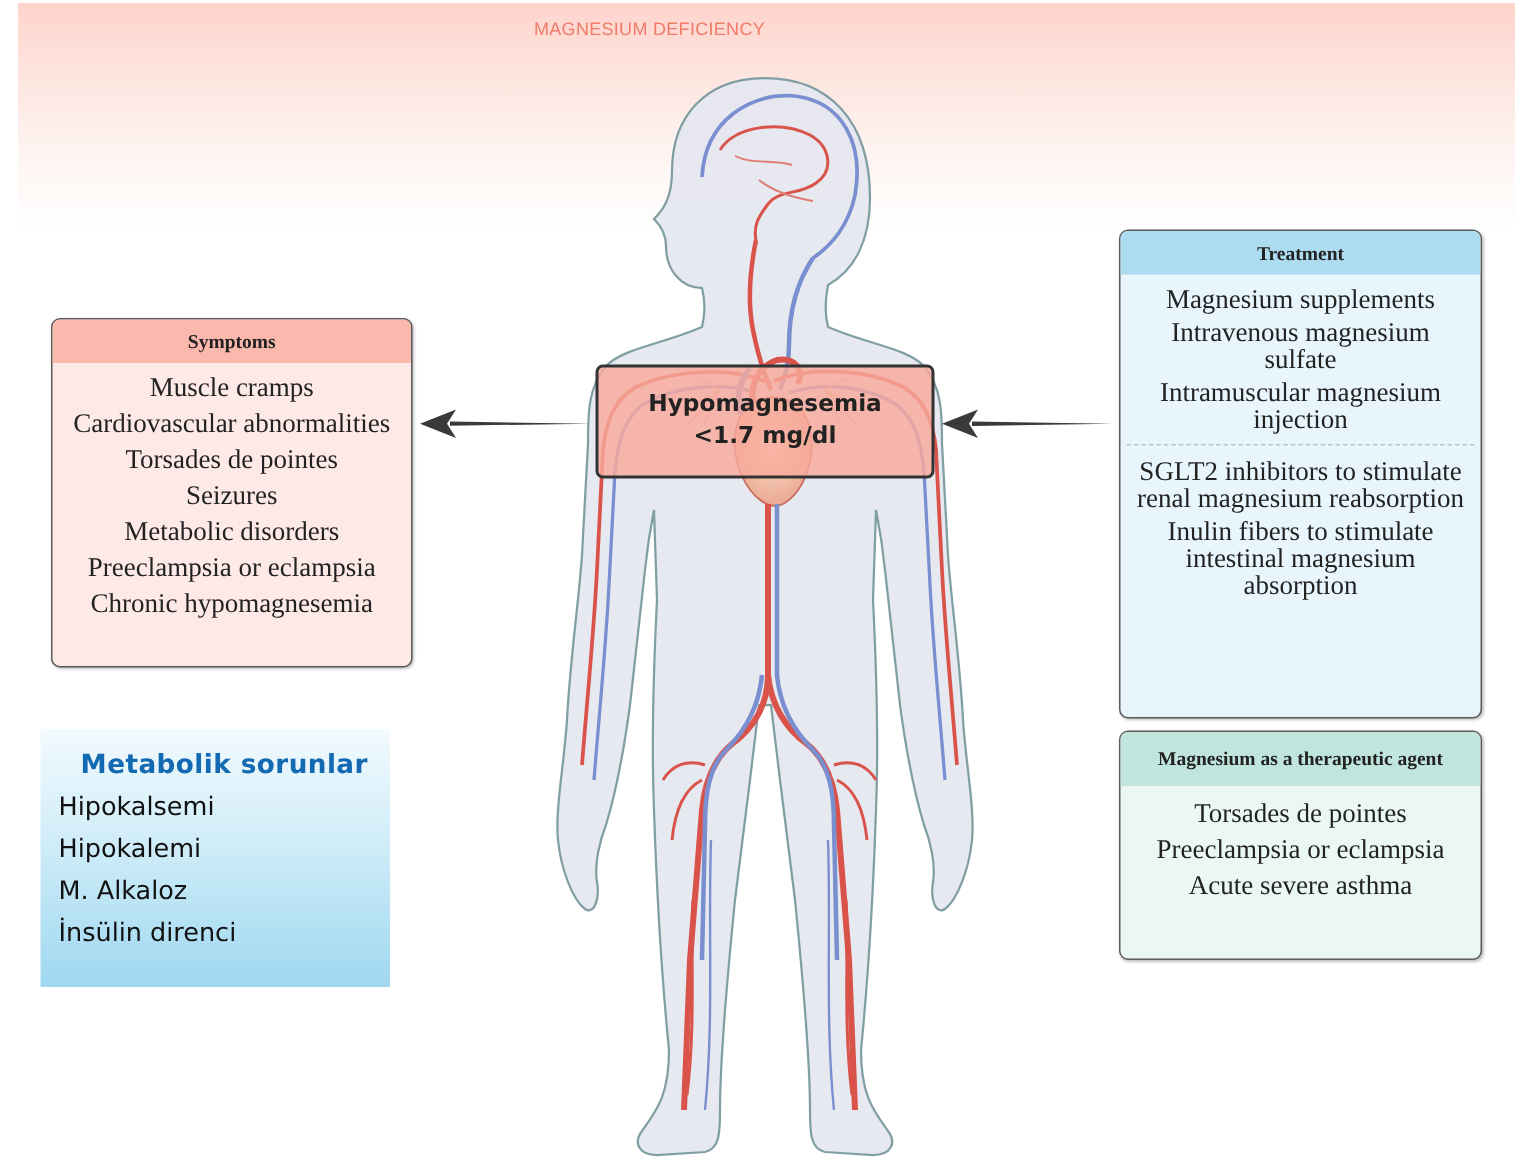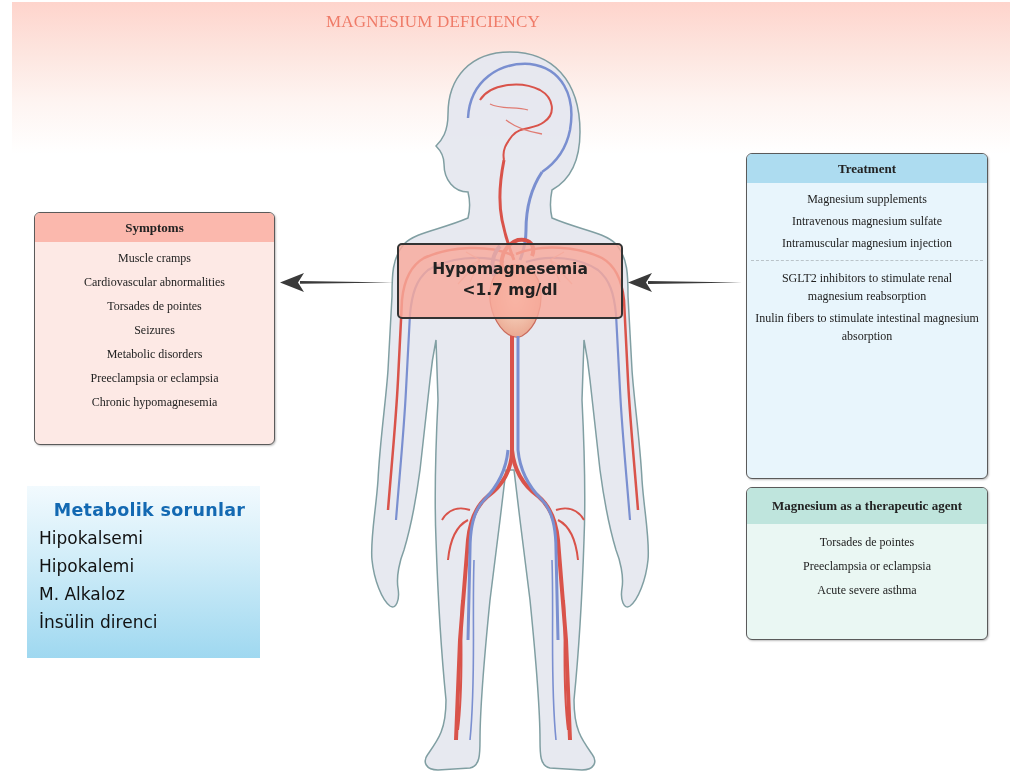--- a/index.html
+++ b/index.html
@@ -7,34 +7,34 @@
     width: 1024px; height: 776px; position: relative; overflow: hidden;
     background: #ffffff;
     font-family: "Liberation Sans", "DejaVu Sans", sans-serif;
   }
   .top-band {
     position: absolute; left: 12px; top: 2px; width: 998px; height: 152px;
     background: linear-gradient(to bottom, #fed4cc 0%, #fde6e0 35%, #fef4f1 65%, #ffffff 100%);
   }
   .title {
     position: absolute; left: 0; width: 866px; top: 12px; text-align: center;
-    color: #ef7b68; font-size: 17px; letter-spacing: 0.2px;
-    font-family: Liberation Serif, serif;
+    color: #ef7b68; font-size: 12px; letter-spacing: 0.2px;
+    font-family: Liberation Sans, sans-serif;
   }
   svg.body-fig { position: absolute; left: 330px; top: 40px; }
 
   .box {
     position: absolute; border: 1.5px solid #5a5a5a; border-radius: 6px;
     overflow: hidden; box-shadow: 1px 1px 2px rgba(0,0,0,0.25);
     font-family: Liberation Serif, serif; color: #222;
   }
   .box .hdr {
     text-align: center; font-weight: bold; font-size: 13px; padding: 6px 4px;
   }
-  .box .item { text-align: center; font-size: 12px; line-height: 18px; padding: 2.5px 6px; }
+  .box .item { text-align: center; font-size: 18px; line-height: 18px; padding: 2.5px 6px; }
 
   #symptoms { left: 34px; top: 212px; width: 239px; height: 231px; background: #fde9e5; }
   #symptoms .hdr { background: #fbb8ad; padding: 7px 0 6px; }
   #symptoms .list { padding-top: 4px; }
   #symptoms .item { padding: 3px 4px; }
 
   #treatment { left: 746px; top: 153px; width: 240px; height: 324px; background: #e8f5fc; }
   #treatment .hdr { background: #addcf0; padding: 7px 0 6px; }
   #treatment .list { padding-top: 5px; }
   #treatment .item { padding: 2px 8px; }

